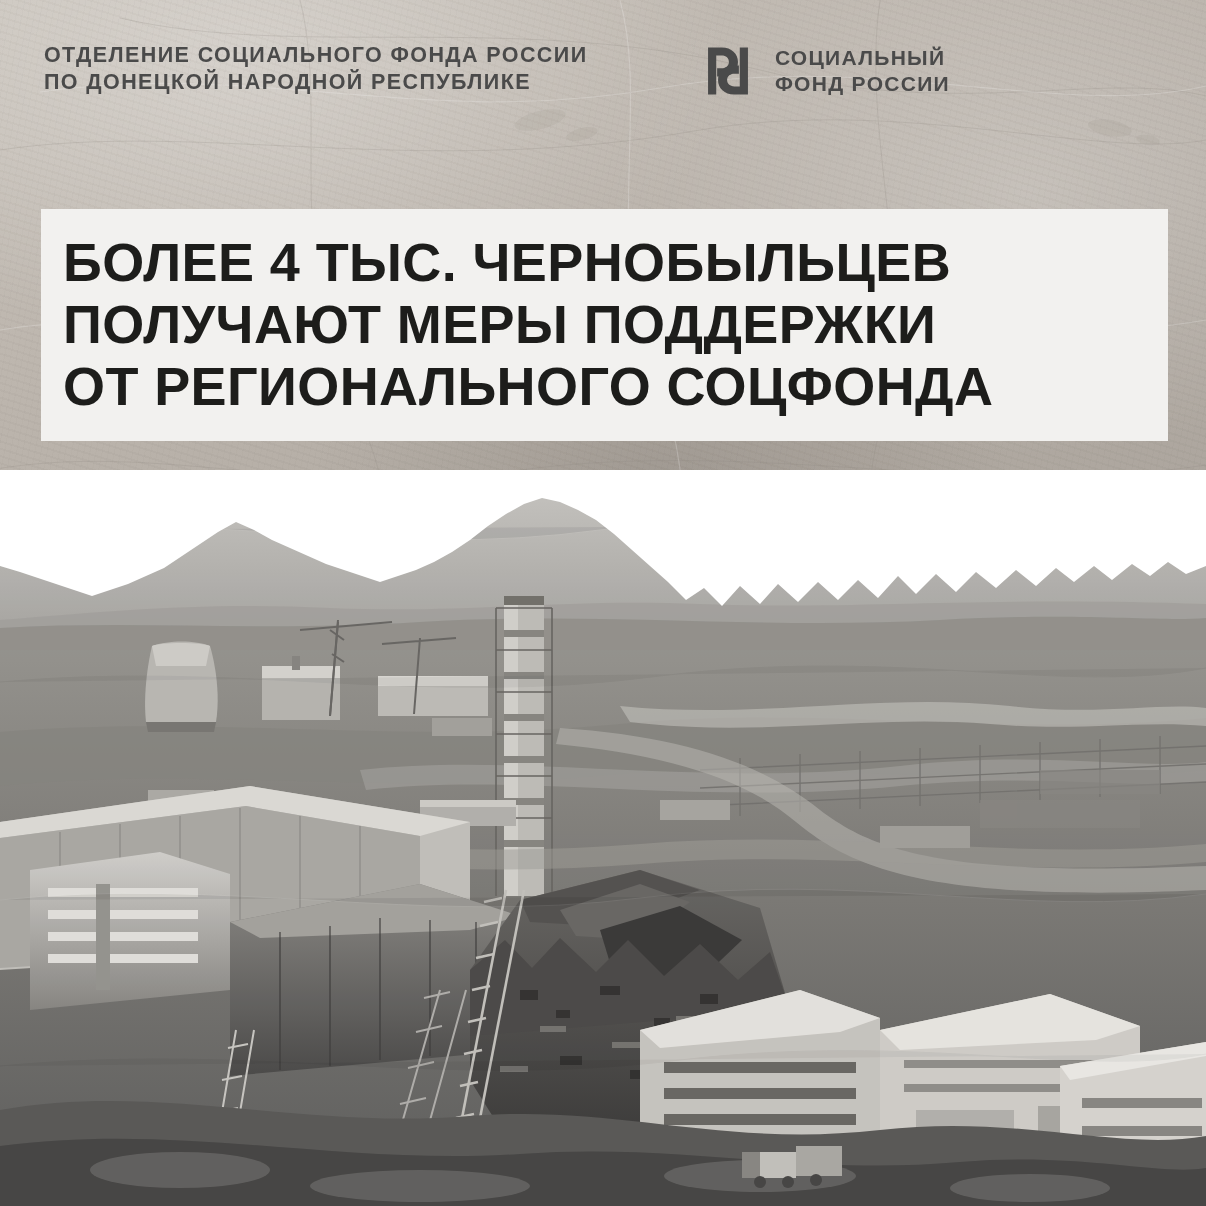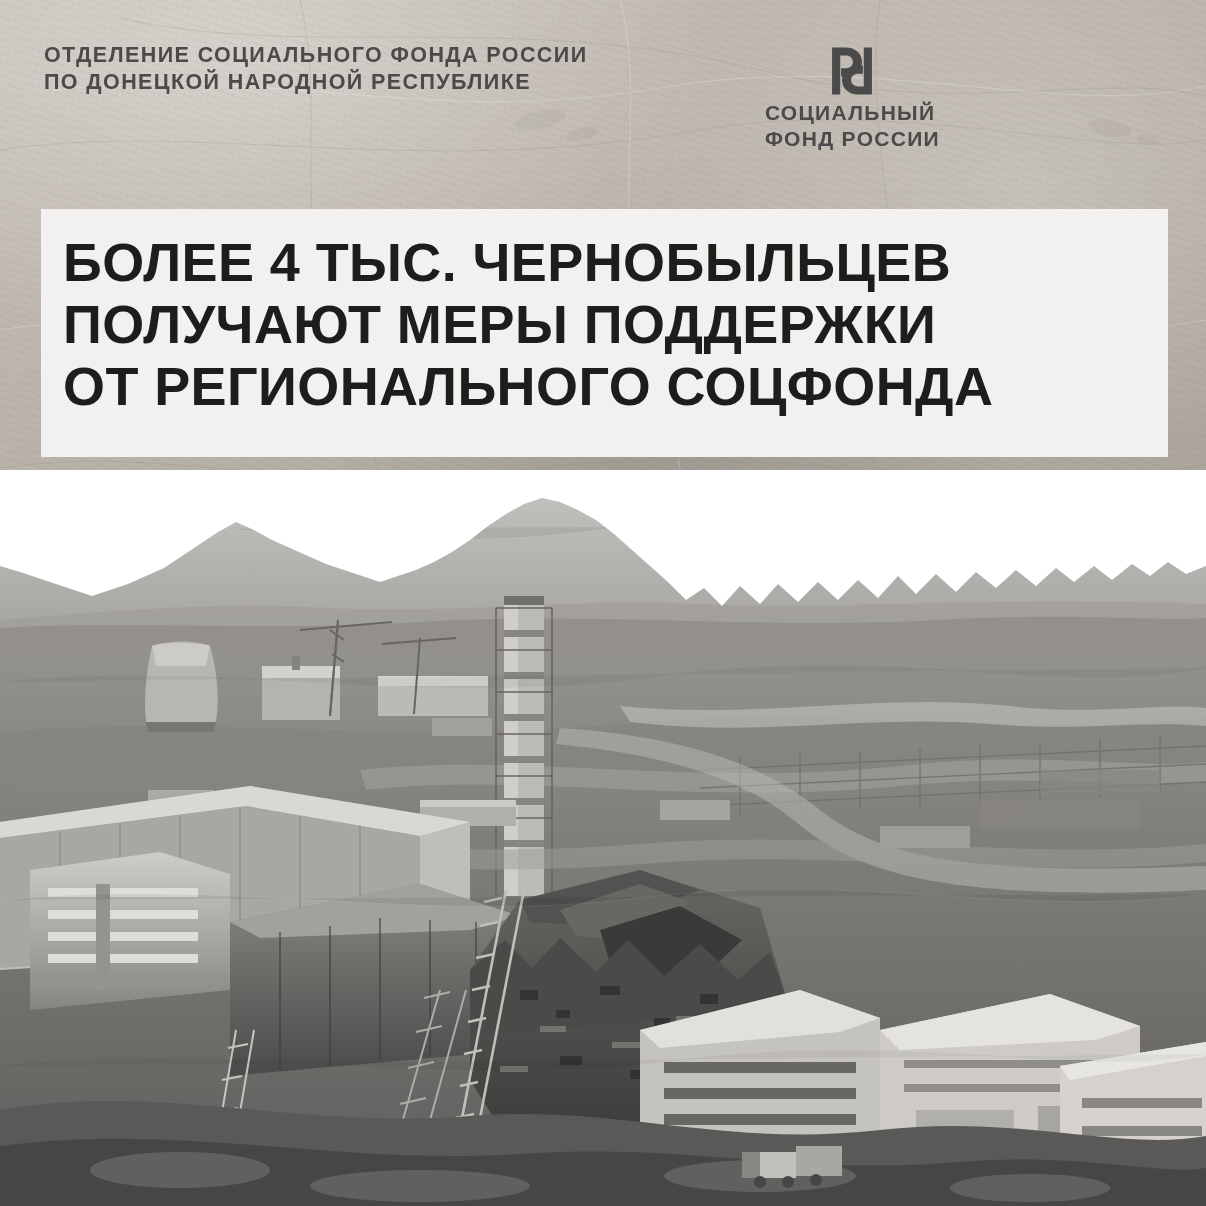--- a/index.html
+++ b/index.html
@@ -60,25 +60,25 @@
     color: #4a4a4a;
     font-size: 21.5px;
     font-weight: bold;
     letter-spacing: 1.4px;
     line-height: 27px;
     text-transform: uppercase;
     white-space: pre-line;
   }
   .brand {
     position: absolute;
-    right: 46px;
+    right: 36px;
     top: 42px;
     display: flex;
     align-items: center;
-    flex-direction: column;
+    gap: 18px;
   }
   .brand-mark {
     width: 58px;
     height: 58px;
     flex: 0 0 auto;
   }
   .brand-text {
     color: #4a4a4a;
     font-size: 21px;
     font-weight: bold;
@@ -88,21 +88,21 @@
     white-space: pre-line;
   }
 
   
   .headline-plate {
     position: absolute;
     left: 41px;
     top: 209px;
     width: 1127px;
     background: #f2f1ef;
-    padding: 22px 0 40px 0;
+    padding: 22px 0 24px 0;
     box-sizing: border-box;
   }
   .headline {
     margin: 0;
     padding: 0 20px 0 22px;
     color: #1d1d1b;
     font-size: 54px;
     font-weight: bold;
     letter-spacing: 0.4px;
     line-height: 62px;

